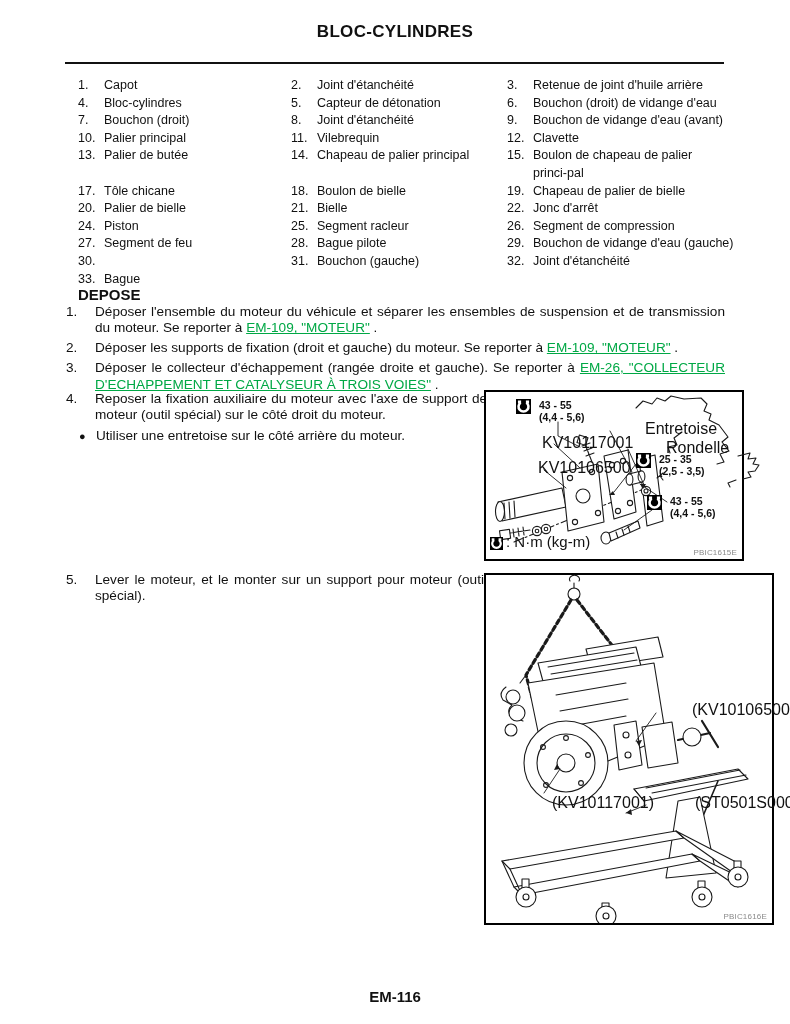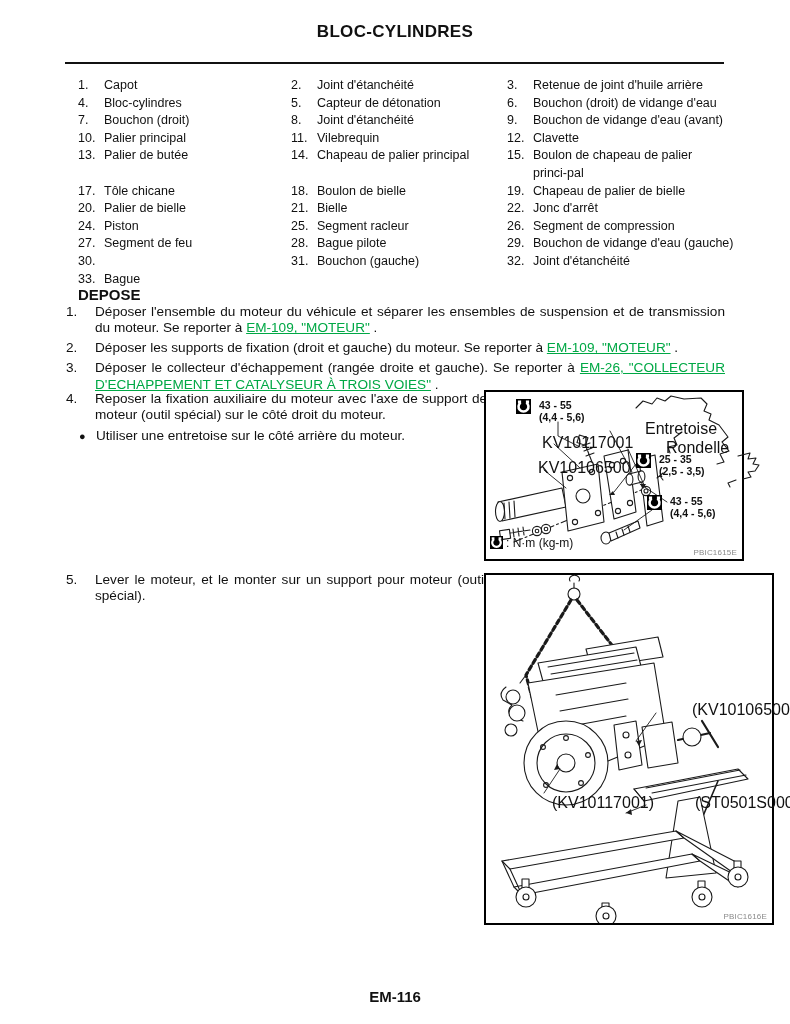--- a/index.html
+++ b/index.html
@@ -29,21 +29,21 @@
   .bmark{width:17px;flex-shrink:0;font-size:11px;line-height:16.4px;}
   
   .fig{position:absolute;border:2px solid #000;background:#fff;box-sizing:border-box;}
   .fig1{left:484px;top:390px;width:260px;height:171px;}
   .fig2{left:484px;top:573px;width:290px;height:352px;}
   .fig svg.art{position:absolute;left:0;top:0;}
   .flabel{position:absolute;font-size:16px;white-space:nowrap;background:transparent;padding-left:48px;}
   .ftorque{position:absolute;font-size:10.5px;font-weight:bold;line-height:12px;white-space:nowrap;}
   .ticon{position:absolute;width:15px;height:15px;}
   .fcode{position:absolute;right:5px;bottom:2px;font-size:8px;color:#8a8a8a;letter-spacing:.2px;}
-  .legend{position:absolute;left:4px;bottom:9px;display:flex;align-items:flex-start;font-size:12px;}
+  .legend{position:absolute;left:4px;bottom:9px;display:flex;align-items:flex-end;font-size:15px;}
   .legend .ticon-inline{width:13px;height:13px;margin-right:3px;}
   
   .footer{position:absolute;top:988px;left:0;width:100%;text-align:center;
           font-size:15px;font-weight:bold;}
 </style>
 </head>
 <body>
 
 <div class="page">
 

